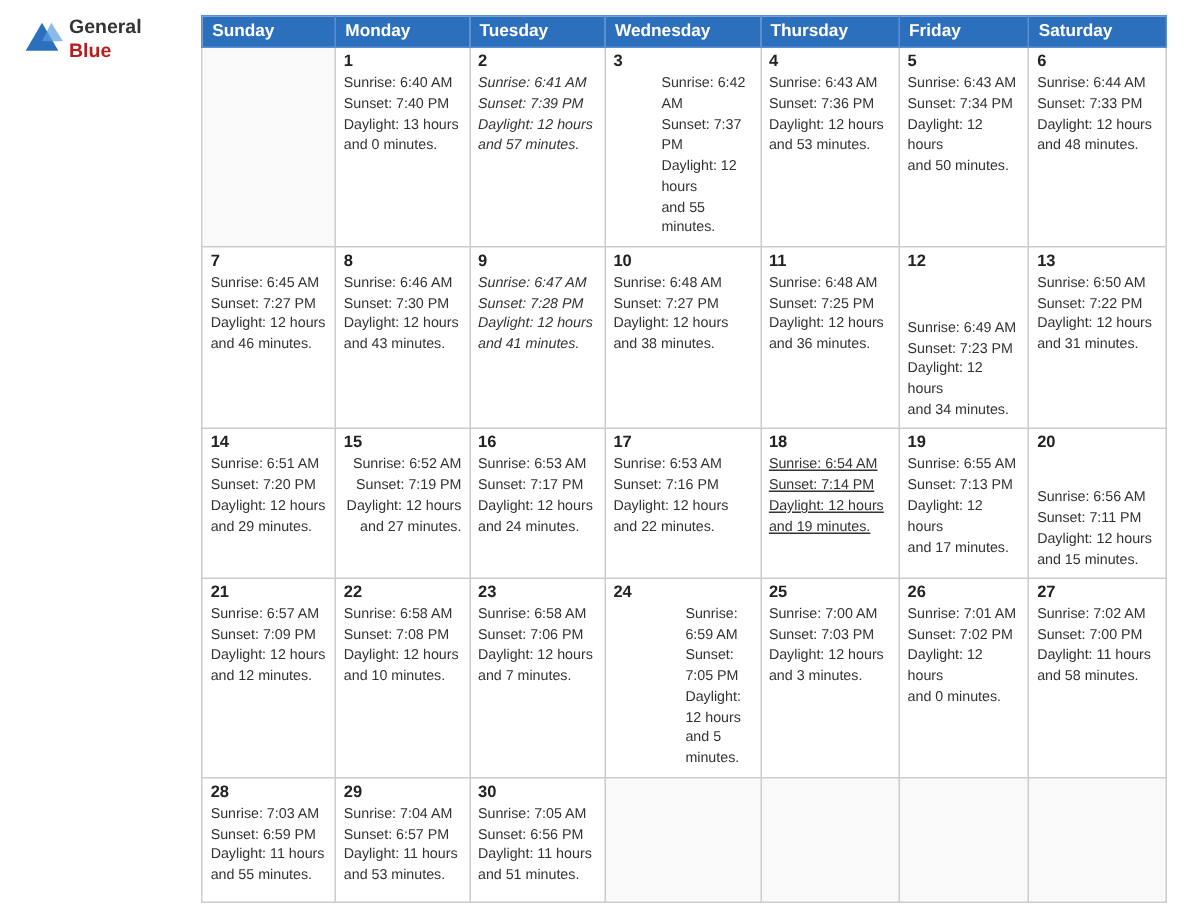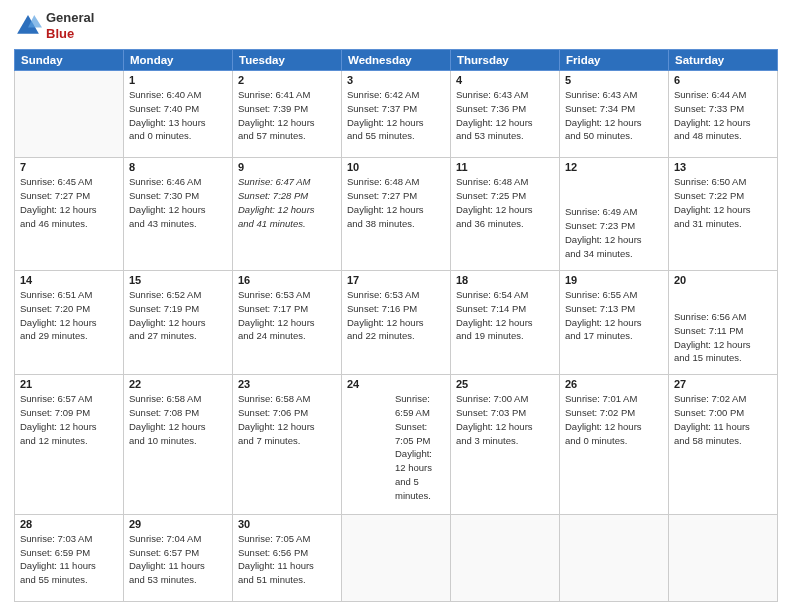--- a/index.html
+++ b/index.html
@@ -9,21 +9,22 @@
       background: #fff;
       font-family: Arial, sans-serif;
       font-size: 11px;
       overflow: hidden;
     }
     .page {
       width: 792px;
       height: 612px;
       padding: 10px 14px 10px 14px;
       display: flex;
-      flex-direction: column;
+      flex-direction: row;
+      gap: 40px;
     }
     .header {
       display: flex;
       align-items: flex-start;
       justify-content: space-between;
       margin-bottom: 8px;
     }
     .logo {
       display: flex;
       align-items: center;
@@ -123,28 +124,28 @@
           <td class="empty"></td>
           <td>
             <div class="day-num">1</div>
             <div class="day-info" style="white-space: pre-line;">Sunrise: 6:40 AM
 Sunset: 7:40 PM
 Daylight: 13 hours
 and 0 minutes.</div>
           </td>
           <td>
             <div class="day-num">2</div>
-            <div class="day-info" style="white-space: pre-line;">Sunrise: 6:41 AM
+            <div class="day-info" style="white-space: pre-line; font-style: italic;">Sunrise: 6:41 AM
 Sunset: 7:39 PM
 Daylight: 12 hours
 and 57 minutes.</div>
           </td>
           <td>
             <div class="day-num">3</div>
-            <div class="day-info" style="white-space: pre-line;">Sunrise: 6:42 AM
+            <div class="day-info" style="white-space: pre-line; margin-left: 32px;">Sunrise: 6:42 AM
 Sunset: 7:37 PM
 Daylight: 12 hours
 and 55 minutes.</div>
           </td>
           <td>
             <div class="day-num">4</div>
             <div class="day-info" style="white-space: pre-line;">Sunrise: 6:43 AM
 Sunset: 7:36 PM
 Daylight: 12 hours
 and 53 minutes.</div>
@@ -218,42 +219,42 @@
         <tr>
           <td>
             <div class="day-num">14</div>
             <div class="day-info" style="white-space: pre-line;">Sunrise: 6:51 AM
 Sunset: 7:20 PM
 Daylight: 12 hours
 and 29 minutes.</div>
           </td>
           <td>
             <div class="day-num">15</div>
-            <div class="day-info" style="white-space: pre-line;">Sunrise: 6:52 AM
+            <div class="day-info" style="white-space: pre-line; text-align: right;">Sunrise: 6:52 AM
 Sunset: 7:19 PM
 Daylight: 12 hours
 and 27 minutes.</div>
           </td>
           <td>
             <div class="day-num">16</div>
             <div class="day-info" style="white-space: pre-line;">Sunrise: 6:53 AM
 Sunset: 7:17 PM
 Daylight: 12 hours
 and 24 minutes.</div>
           </td>
           <td>
             <div class="day-num">17</div>
             <div class="day-info" style="white-space: pre-line;">Sunrise: 6:53 AM
 Sunset: 7:16 PM
 Daylight: 12 hours
 and 22 minutes.</div>
           </td>
           <td>
             <div class="day-num">18</div>
-            <div class="day-info" style="white-space: pre-line;">Sunrise: 6:54 AM
+            <div class="day-info" style="white-space: pre-line; text-decoration: underline;">Sunrise: 6:54 AM
 Sunset: 7:14 PM
 Daylight: 12 hours
 and 19 minutes.</div>
           </td>
           <td>
             <div class="day-num">19</div>
             <div class="day-info" style="white-space: pre-line;">Sunrise: 6:55 AM
 Sunset: 7:13 PM
 Daylight: 12 hours
 and 17 minutes.</div>

